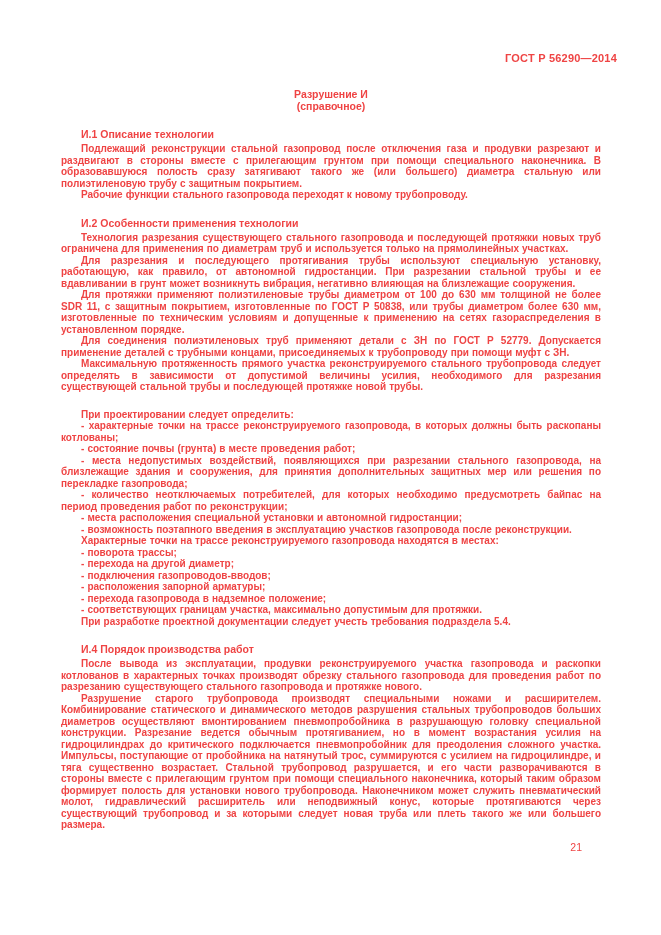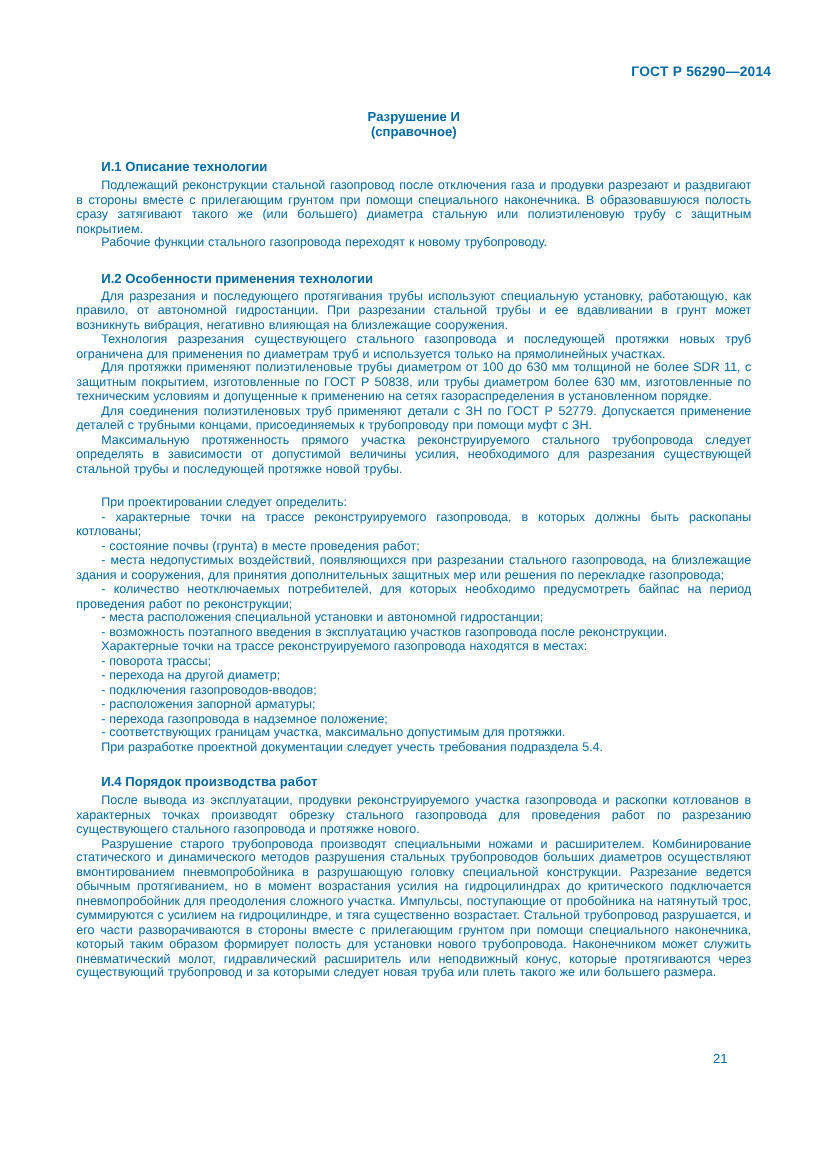--- a/index.html
+++ b/index.html
@@ -6,21 +6,21 @@
     margin: 0;
     padding: 0;
     background: #ffffff;
   }
   .page {
     position: relative;
     width: 661px;
     height: 935px;
     margin: 0 auto;
     background: #ffffff;
-    color: #0369a1;
+    color: #ef4444;
     font-family: "Liberation Sans", "DejaVu Sans", sans-serif;
     box-sizing: border-box;
     padding: 52px 44px 0 45px;
     overflow: hidden;
   }
   .doc-header {
     text-align: right;
     font-weight: bold;
     font-size: 11px;
     letter-spacing: 0.2px;
@@ -54,20 +54,21 @@
     text-indent: 20px;
   }
   .section:first-of-type h2 { margin-top: 12px; }
   .section p {
     margin: 0;
     font-size: 10px;
     line-height: 11.5px;
     text-align: justify;
     text-indent: 20px;
     word-spacing: 0.3px;
+    font-weight: bold;
   }
   .page-number {
     position: absolute;
     top: 841px;
     right: 79px;
     font-size: 10.5px;
   }
 </style>
 </head>
 <body>
@@ -85,22 +86,22 @@
   <div class="doc-body">
 
     <div class="section">
       <h2>И.1 Описание технологии</h2>
       <p>Подлежащий реконструкции стальной газопровод после отключения газа и продувки разрезают и раздвигают в стороны вместе с прилегающим грунтом при помощи специального наконечника. В образовавшуюся полость сразу затягивают такого же (или большего) диаметра стальную или полиэтиленовую трубу с защитным покрытием.</p>
       <p>Рабочие функции стального газопровода переходят к новому трубопроводу.</p>
     </div>
 
     <div class="section">
       <h2>И.2 Особенности применения технологии</h2>
+      <p>Технология разрезания существующего стального газопровода и последующей протяжки новых труб ограничена для применения по диаметрам труб и используется только на прямолинейных участках.</p>
       <p>Для разрезания и последующего протягивания трубы используют специальную установку, работающую, как правило, от автономной гидростанции. При разрезании стальной трубы и ее вдавливании в грунт может возникнуть вибрация, негативно влияющая на близлежащие сооружения.</p>
-      <p>Технология разрезания существующего стального газопровода и последующей протяжки новых труб ограничена для применения по диаметрам труб и используется только на прямолинейных участках.</p>
       <p>Для протяжки применяют полиэтиленовые трубы диаметром от 100 до 630 мм толщиной не более SDR 11, с защитным покрытием, изготовленные по ГОСТ Р 50838, или трубы диаметром более 630 мм, изготовленные по техническим условиям и допущенные к применению на сетях газораспределения в установленном порядке.</p>
       <p>Для соединения полиэтиленовых труб применяют детали с ЗН по ГОСТ Р 52779. Допускается применение деталей с трубными концами, присоединяемых к трубопроводу при помощи муфт с ЗН.</p>
       <p>Максимальную протяженность прямого участка реконструируемого стального трубопровода следует определять в зависимости от допустимой величины усилия, необходимого для разрезания существующей стальной трубы и последующей протяжке новой трубы.</p>
     </div>
 
     <div class="section">
       <p>При проектировании следует определить:</p>
       <p>- характерные точки на трассе реконструируемого газопровода, в которых должны быть раскопаны котлованы;</p>
       <p>- состояние почвы (грунта) в месте проведения работ;</p>
       <p>- места недопустимых воздействий, появляющихся при разрезании стального газопровода, на близлежащие здания и сооружения, для принятия дополнительных защитных мер или решения по перекладке газопровода;</p>

